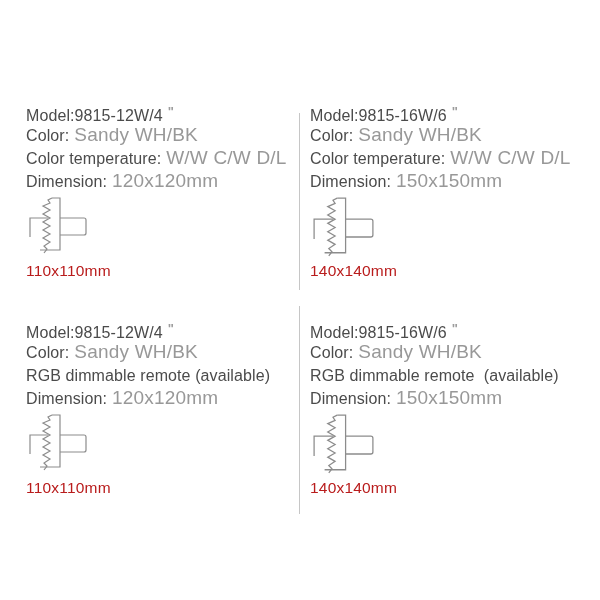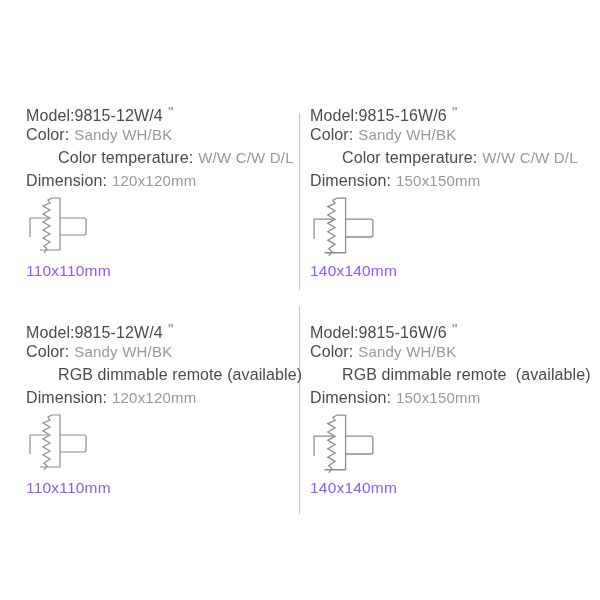--- a/index.html
+++ b/index.html
@@ -14,39 +14,39 @@
   }
   .sheet { position: absolute; inset: 0; width: 600px; height: 600px; }
   .quad { position: absolute; width: 278px; }
   .line { height: 23px; line-height: 23px; white-space: nowrap; }
   .b {
     color: #4b4b4b;
     font-weight: normal;
     font-size: 16px;
     letter-spacing: 0.1px;
   }
-  .pre { white-space: pre; margin-left: 32px; }
+  .pre { white-space: pre; }
   .v {
     color: #989898;
-    font-size: 15px;
+    font-size: 19px;
     margin-left: 5px;
     letter-spacing: 0.2px;
     margin-top: 28px;
   }
   .inch {
     color: #9c9c9c;
     font-size: 13px;
     font-weight: bold;
     vertical-align: 5px;
     margin-left: 5px;
   }
   .drawing { margin: 4px 0 0 2px; height: 60px; }
   .drawing svg { display: block; }
   .cutout {
-    color: #8b5cf6;
+    color: #b91c1c;
     font-size: 15.5px;
     letter-spacing: 0.2px;
     margin-top: 6px;
   }
   .divider {
     position: absolute;
     left: 299px;
     width: 1px;
     background: #c6c6c6;
   }

